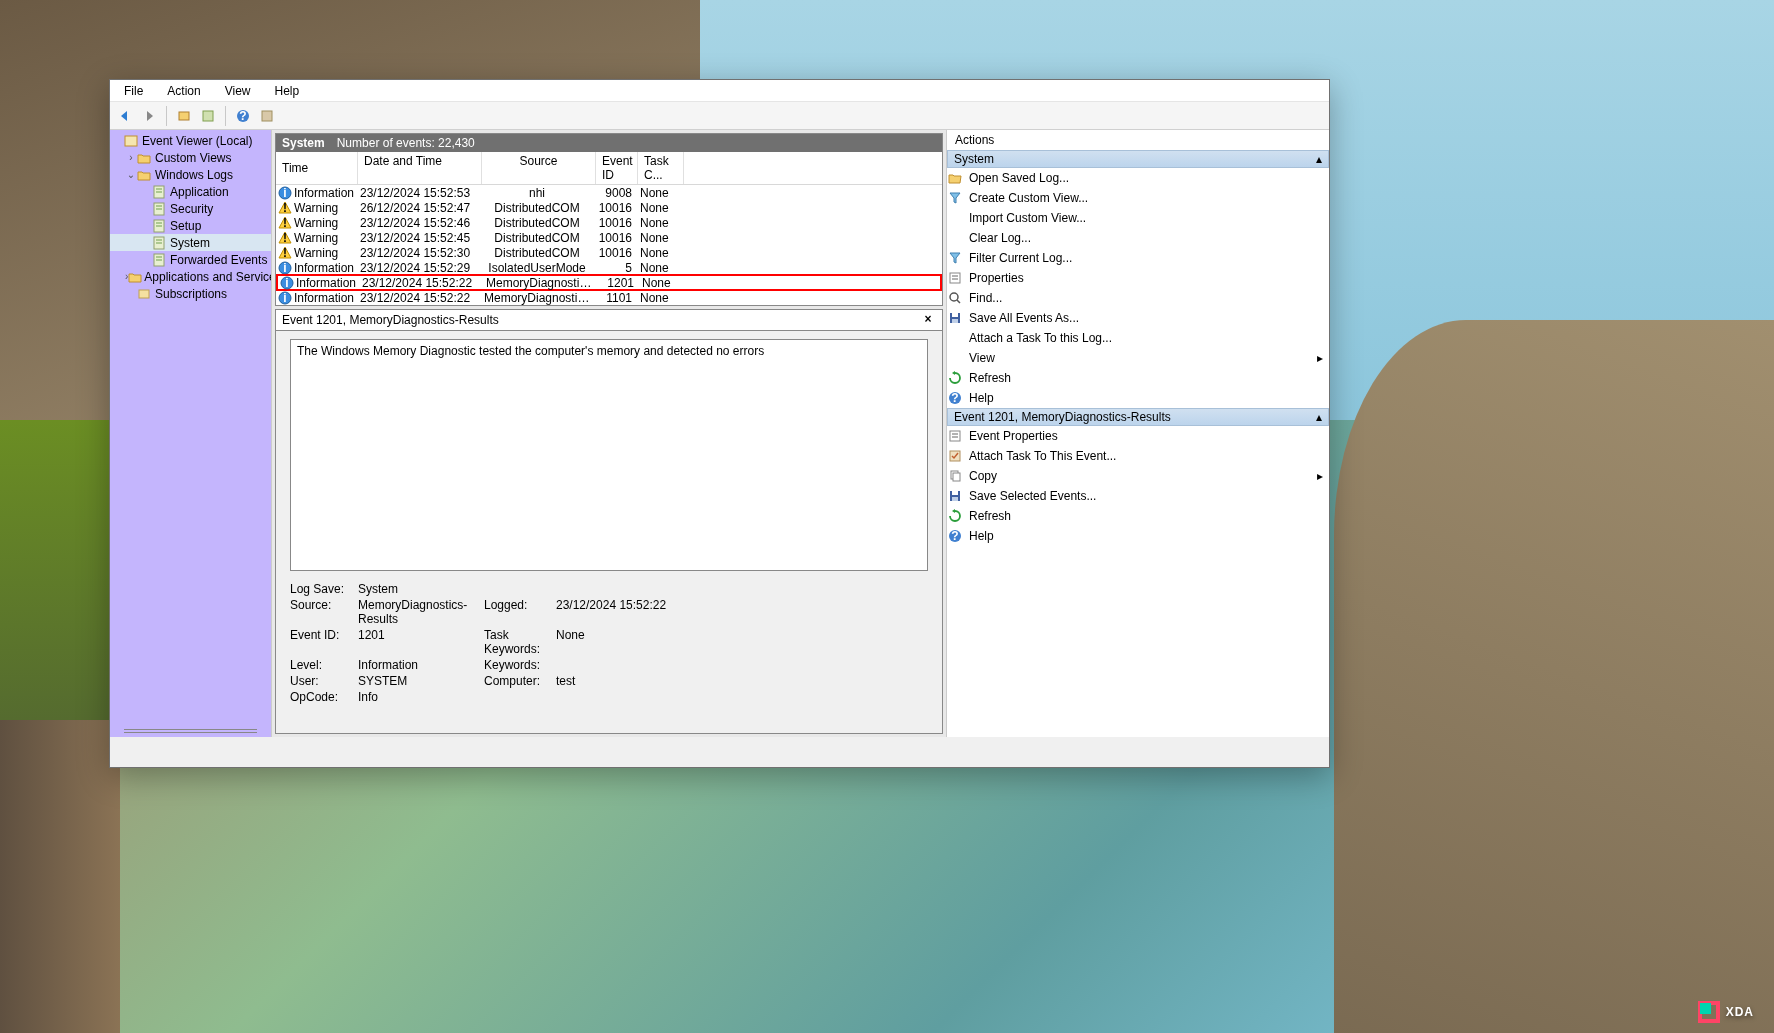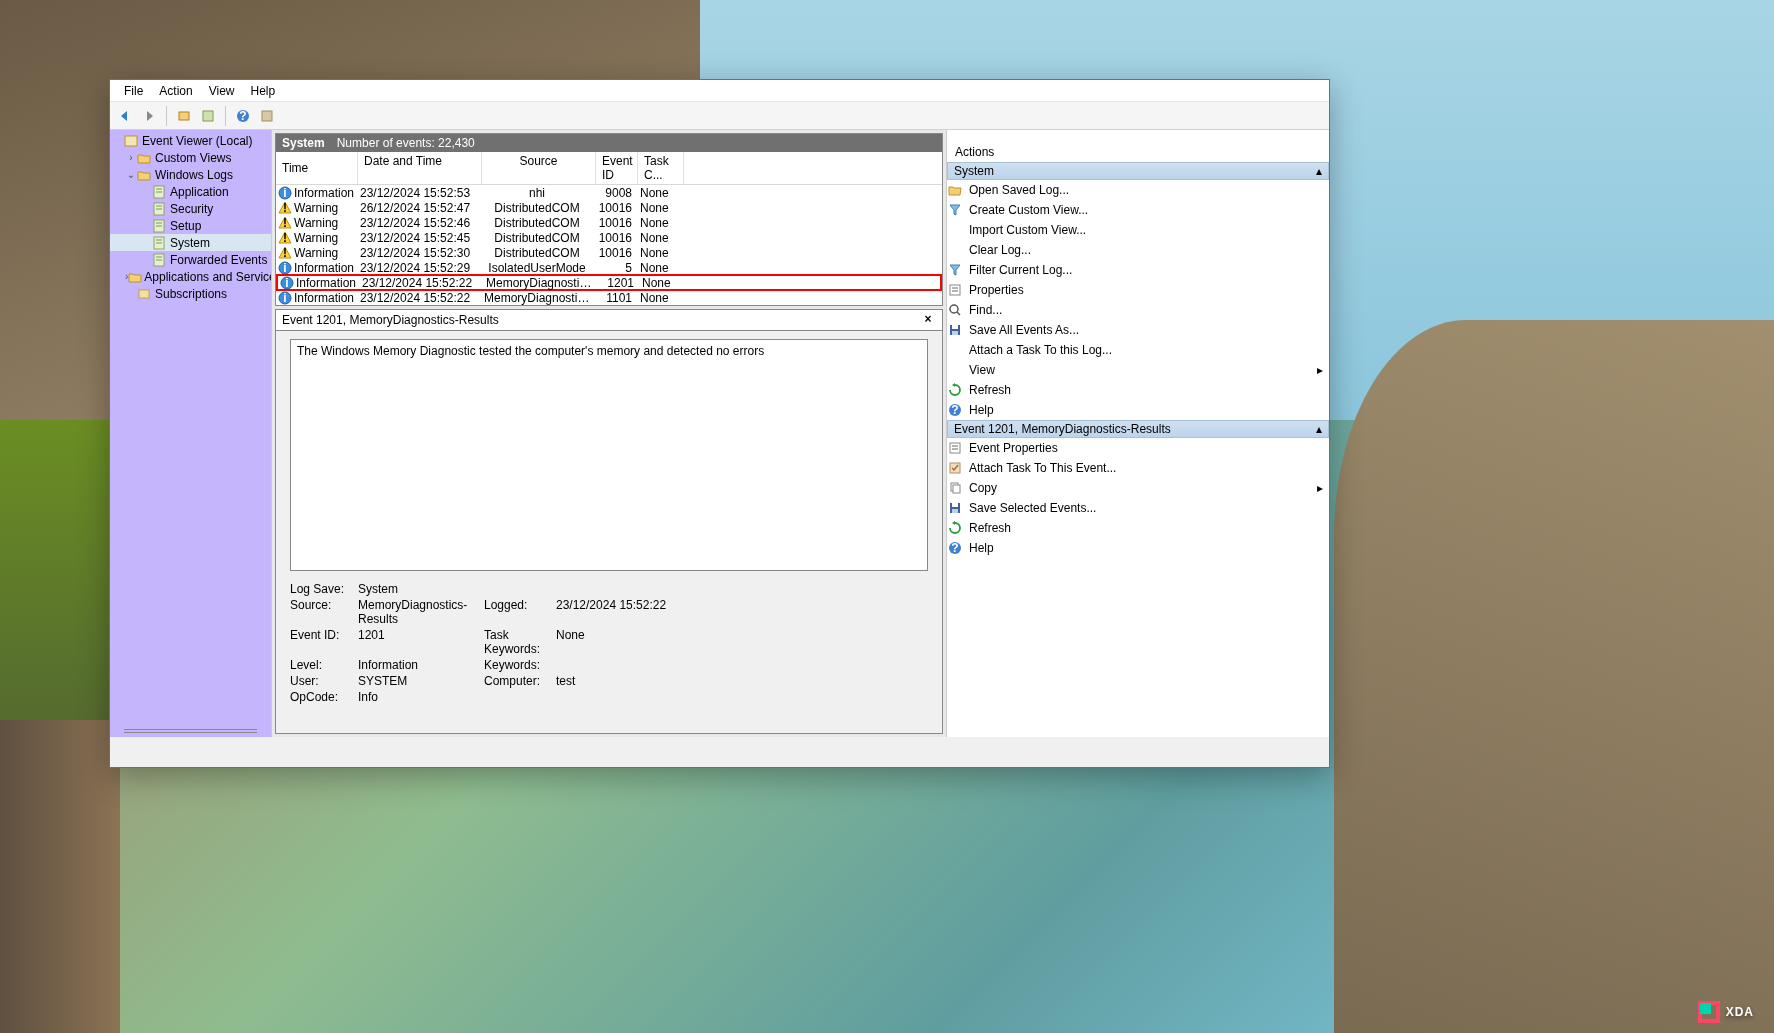--- a/index.html
+++ b/index.html
@@ -12,21 +12,21 @@
 .desktop-bg .rockR { position:absolute; right:0; top:320px; width:440px; height:720px; background:linear-gradient(200deg,#a18f6f,#7a6a52); border-radius:30% 0 0 0;}
 .desktop-bg .ocean { position:absolute; left:700px; top:0; right:0; height:420px; background:linear-gradient(180deg,#a8d5e5,#8cc6dc); }
 
 .window { position:absolute; left:109px; top:79px; width:1221px; height:689px; background:#f0f0f0; border:1px solid #707070; box-shadow:0 8px 30px rgba(0,0,0,.3); }
 .titlebar { height:30px; background:#fff; border-bottom:1px solid #e0e0e0; display:flex; align-items:center; padding:0 8px; }
 .app-icon { width:16px; height:16px; margin-right:6px; display:inline-flex; }
 .titlebar-text { color:#000; }
 .win-buttons { margin-left:auto; display:flex; }
 .win-btn { width:45px; height:30px; display:flex; align-items:center; justify-content:center; color:#000; }
 
-.menubar { height:22px; background:#fff; border-bottom:1px solid #e5e5e5; display:flex; align-items:center; padding:0 6px; }
+.menubar { height:22px; background:#fff; border-bottom:1px solid #e5e5e5; display:flex; align-items:center; padding:0 6px;gap:8px; }
 .menu-item { padding:1px 8px; }
 
 .toolbar { height:28px; background:#f5f5f5; border-bottom:1px solid #d0d0d0; display:flex; align-items:center; padding:0 4px; gap:2px; }
 .tb-sep { width:1px; height:20px; background:#c8c8c8; margin:0 4px; }
 .tb-btn { width:22px; height:22px; border:1px solid transparent; display:flex; align-items:center; justify-content:center; border-radius:2px; }
 
 .content { display:flex; height:calc(100% - 80px); }
 .tree-pane { width:162px; background:#c4b5fd; border-right:1px solid #ccc; padding:2px 0 6px 0; overflow:hidden; position:relative; }
 .tree-item { display:flex; align-items:center; height:17px; padding-left:2px; white-space:nowrap; }
 .tree-item .exp { width:12px; text-align:center; color:#555; font-size:10px; }
@@ -60,21 +60,21 @@
 .tabs { display:flex; padding:6px 8px 0 8px; }
 .tab { padding:3px 10px 4px 10px; background:#f0f0f0; border:1px solid transparent; position:relative; bottom:-1px;}
 .tab.active { background:#f0f0f0; border:1px solid #999; border-bottom-color:#f0f0f0; border-radius:3px 3px 0 0;}
 .detail-body { padding:8px 14px 14px 14px; flex:1; display:flex; flex-direction:column;}
 .desc-box { background:#fff; border:1px solid #888; padding:4px 6px; height:232px; }
 .props { margin-top:10px; }
 .props-row { display:flex; padding:1px 0;}
 .pl1 { width:68px; } .pv1 { width:126px; } .pl2 { width:72px; } .pv2 { flex:1;}
 
 .actions-pane { width:383px; background:#fff; border-left:1px solid #ccc; display:flex; flex-direction:column; }
-.actions-title { padding:3px 8px; font-weight:normal; background:#fff;margin-top:12px;}
+.actions-title { padding:3px 8px; font-weight:normal; background:#fff;}
 .actions-sect { background:linear-gradient(#d0e0f0,#bcd4ec); border:1px solid #a8c0d8; padding:1px 6px; display:flex; align-items:center;}
 .actions-sect .arrow { margin-left:auto; }
 .action-item { display:flex; align-items:center; height:20px; padding:0 6px 0 0; }
 .action-item .aicon { width:16px; height:16px; margin-right:6px; display:inline-flex; align-items:center; justify-content:center;}
 .action-item .arrow { margin-left:auto;}
 
 .watermark { position:absolute; right:20px; bottom:10px; font-size:28px; font-weight:bold; color:#fff; text-shadow:0 2px 4px rgba(0,0,0,.5); letter-spacing:1px; display:flex; align-items:center;}
 .watermark .sq { width:22px; height:22px; border:4px solid #ff4466; margin-right:6px; position:relative;}
 .watermark .sq::after{content:"";position:absolute;left:-2px;top:-2px;width:11px;height:11px;background:#00d5b0;}
 

